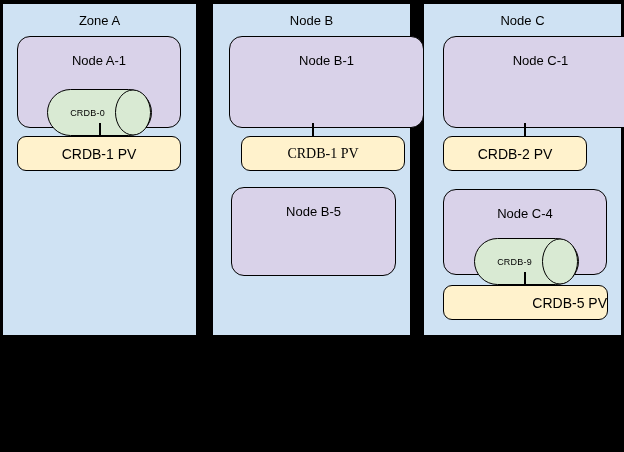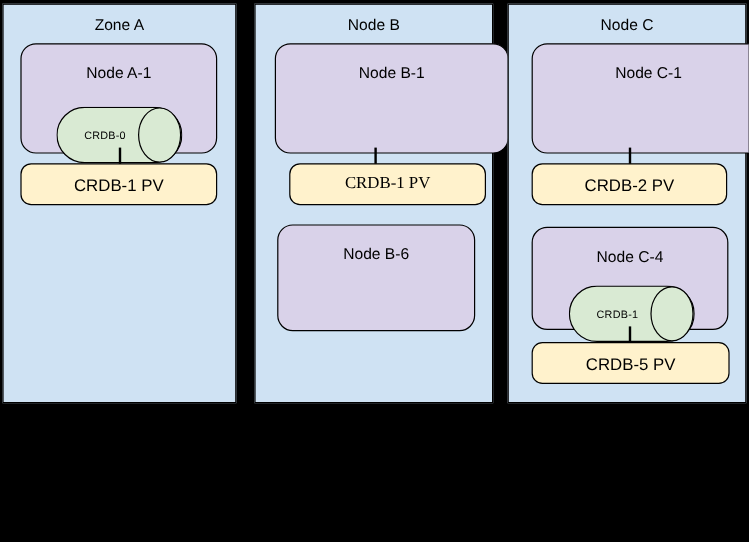--- a/index.html
+++ b/index.html
@@ -124,48 +124,48 @@
       <div class="node-label">Node B-1</div>
     </div>
 
     <div class="connector" style="left:99px; top:119px; height:14px;"></div>
 
     <div class="pv" style="left:28px; top:132px; width:164px;font-family:Liberation Serif, serif;">
       <span>CRDB-1 PV</span>
     </div>
 
     <div class="node" style="left:18px; top:183px; width:165px; height:89px;">
-      <div class="node-label">Node B-6</div>
+      <div class="node-label">Node B-5</div>
     </div>
   </section>
 
   <section class="zone" style="left:423px; width:199px;">
     <div class="zone-label">Node C</div>
 
     <div class="node" style="left:19px; top:32px; width:195px; height:92px;">
       <div class="node-label">Node C-1</div>
     </div>
 
     <div class="connector" style="left:100px; top:119px; height:14px;"></div>
 
-    <div class="pv" style="left:19px; top:132px; width:163px;text-align:right;">
+    <div class="pv" style="left:19px; top:132px; width:144px;text-align:right;">
       <span>CRDB-2 PV</span>
     </div>
 
     <div class="node" style="left:19px; top:185px; width:164px; height:86px;">
       <div class="node-label">Node C-4</div>
       <div class="cylinder" style="left:30px; top:36px;">
         <svg width="105" height="47" viewBox="0 0 105 47">
           <rect x="0.5" y="0.5" width="104" height="46" rx="23" ry="23" fill="#d9ead3" stroke="#000000"></rect>
           <ellipse cx="86" cy="23.5" rx="17.5" ry="22.5" fill="#d9ead3" stroke="#000000"></ellipse>
         </svg>
-        <span class="cyl-label">CRDB-1</span>
+        <span class="cyl-label">CRDB-9</span>
       </div>
     </div>
 
     <div class="connector" style="left:100px; top:268px; height:13px;"></div>
 
-    <div class="pv" style="left:19px; top:281px; width:165px;">
+    <div class="pv" style="left:19px; top:281px; width:165px;justify-content:flex-end;">
       <span>CRDB-5 PV</span>
     </div>
   </section>
 
 </div>
 
 </body></html>

